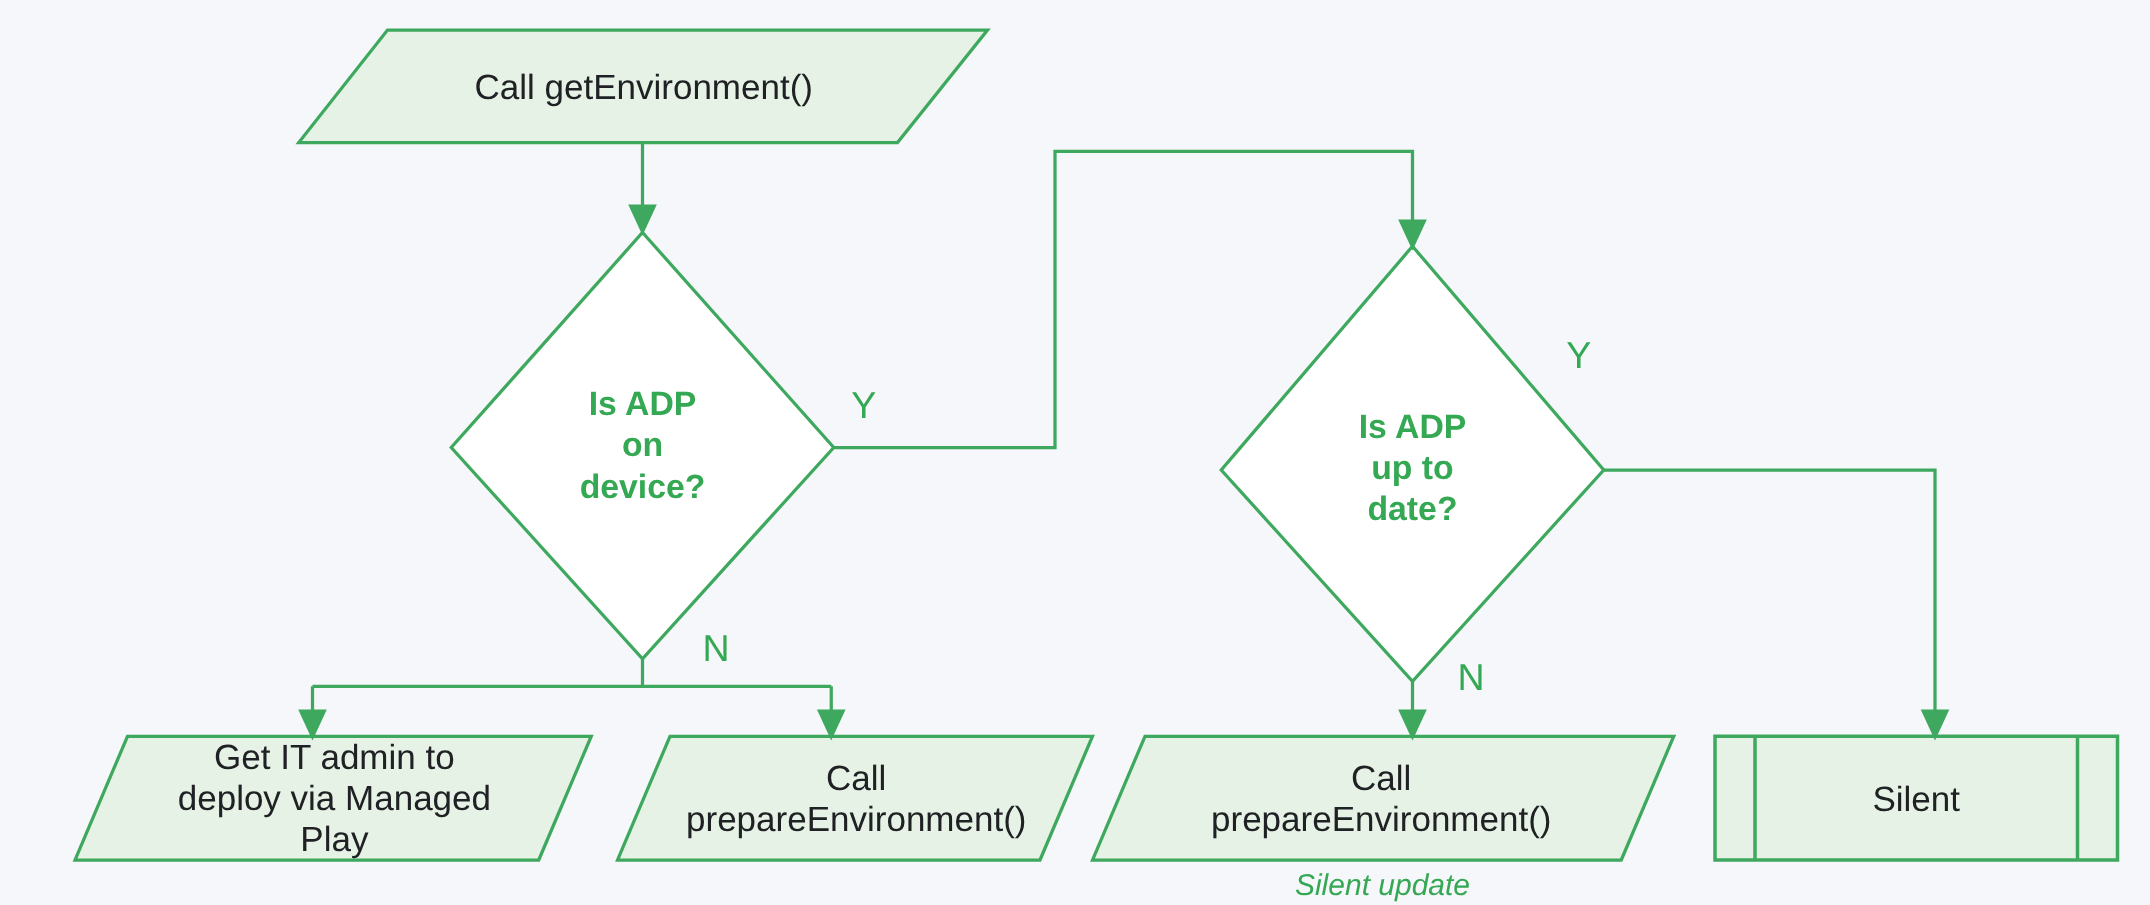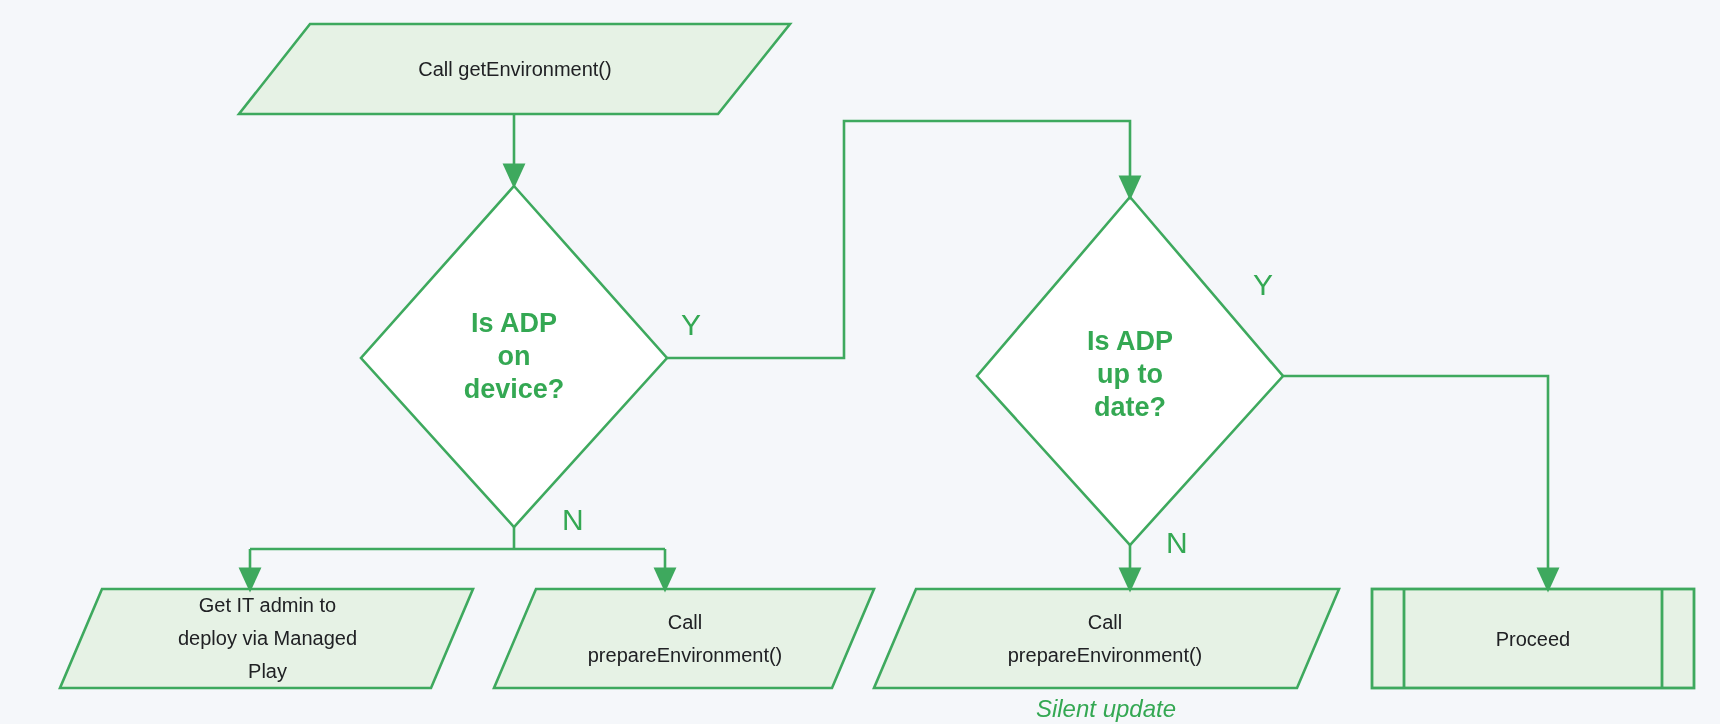--- a/index.html
+++ b/index.html
@@ -21,21 +21,21 @@
     position: absolute;
     left: 0;
     top: 0;
     width: 1720px;
     height: 724px;
   }
   .node-label {
     position: absolute;
     text-align: center;
     color: #202124;
-    font-size: 20px;
+    font-size: 28px;
     line-height: 33px;
     font-family: "Liberation Sans", sans-serif;
     white-space: pre-line;
     pointer-events: none;
   }
   .decision-label {
     position: absolute;
     text-align: center;
     color: #34a853;
     font-weight: bold;
@@ -121,21 +121,21 @@
   <div class="node-label" style="left:75px; top:589px; width:385px;text-align:center;">Get IT admin to
 deploy via Managed
 Play</div>
 
   <div class="node-label" style="left:495px; top:606px; width:380px;">Call
 prepareEnvironment()</div>
 
   <div class="node-label" style="left:895px; top:606px; width:420px;">Call
 prepareEnvironment()</div>
 
-  <div class="node-label" style="left:1404px; top:623px; width:258px;">Proceed</div>
+  <div class="node-label" style="left:1404px; top:623px; width:258px;">Silent</div>
 
   <div class="edge-label" style="left:681px; top:310px;">Y</div>
 
   <div class="edge-label" style="left:562px; top:505px;">N</div>
 
   <div class="edge-label" style="left:1253px; top:270px;">Y</div>
 
   <div class="edge-label" style="left:1166px; top:528px;">N</div>
 
   <div class="note-label" style="left:916px; top:695px; width:380px;">Silent update</div>

